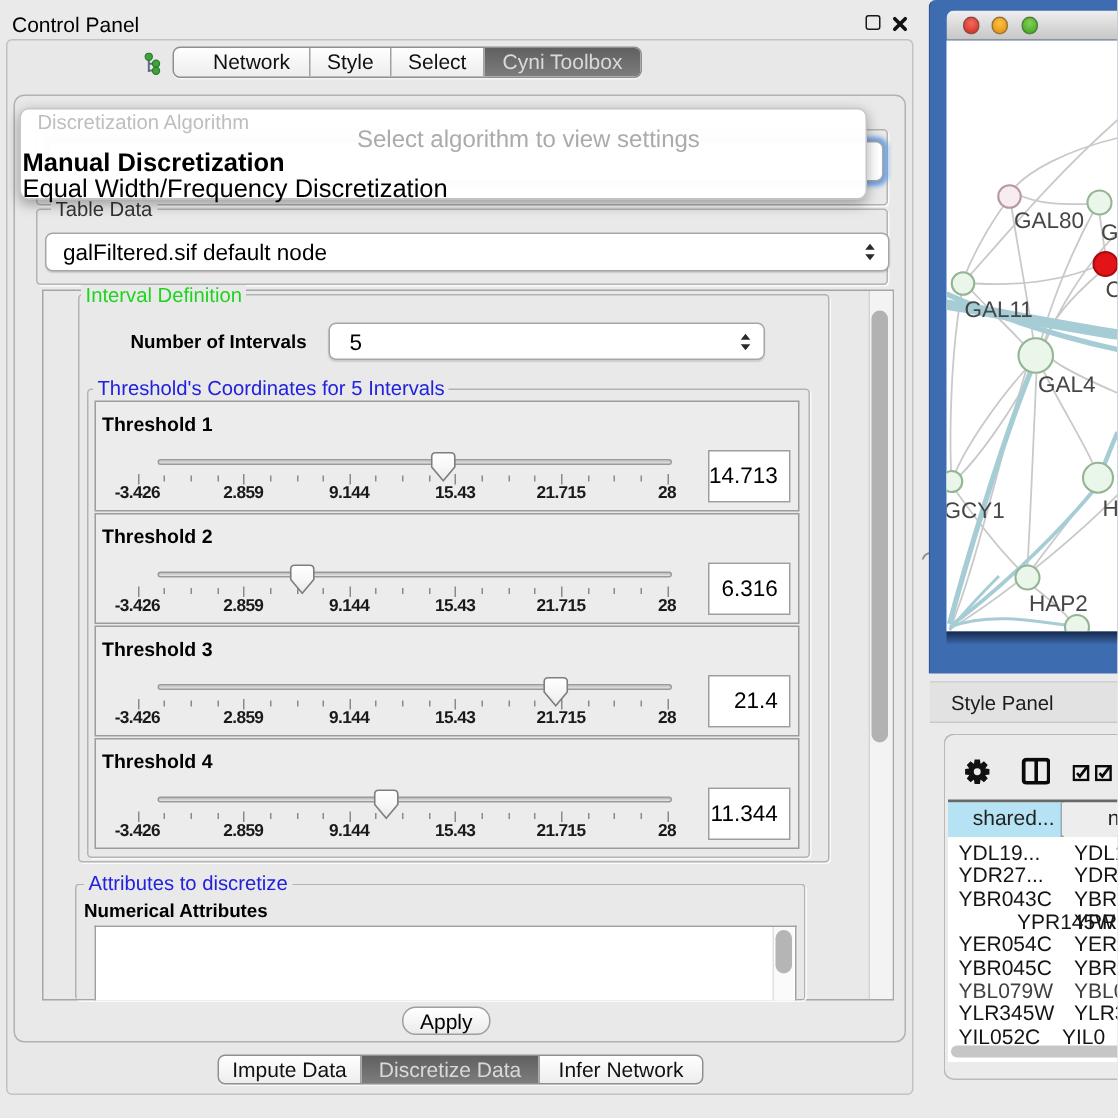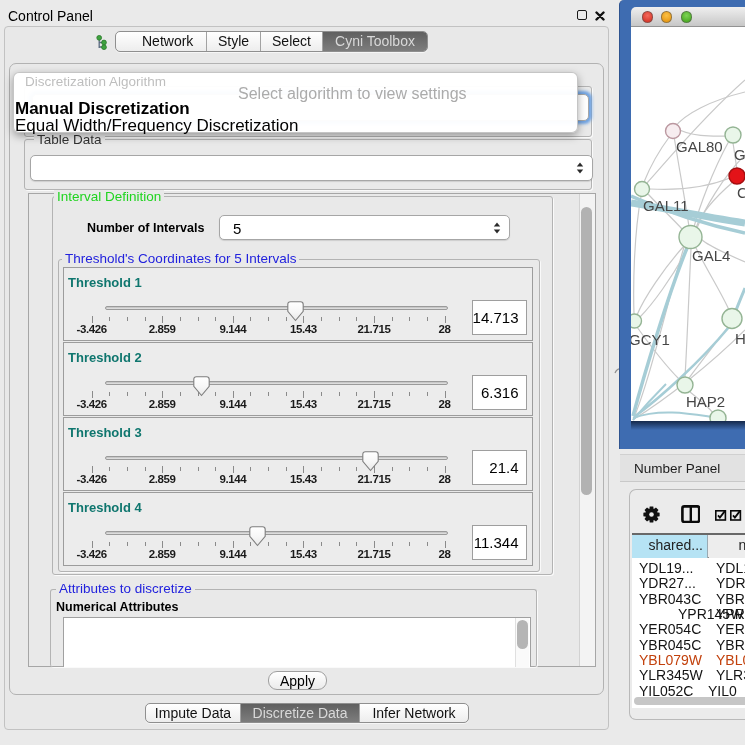--- a/index.html
+++ b/index.html
@@ -7,21 +7,21 @@
 .abs{position:absolute;}
 .grouplab{position:absolute;font-size:13.5px;color:#333;background:#e9e9e9;padding:0 3px;line-height:14px;}
 .gbox{position:absolute;border:1px solid #b3b3b3;border-radius:3px;box-shadow:1px 1px 0 rgba(255,255,255,0.75);}
 .combo{position:absolute;background:#fff;border:1px solid #a6a6a6;border-radius:5px;box-shadow:0 1px 1px rgba(0,0,0,0.12);}
 .combo .ar{position:absolute;right:8px;top:50%;margin-top:-6px;width:8px;height:12px;}
 .seg{display:flex;position:absolute;border:1px solid #8f8f8f;border-radius:5px;overflow:hidden;background:linear-gradient(#ffffff,#ededed);box-shadow:0 1px 0 rgba(255,255,255,.6);}
 .seg div{font-size:14px;color:#111;text-align:center;line-height:19px;border-left:1px solid #a2a2a2;white-space:nowrap;}
 .seg div:first-child{border-left:none;}
 .seg div.on{background:linear-gradient(#606060,#7d7d7d);color:#d9d9d9;}
 .tpanel{position:absolute;left:63px;width:470px;height:74px;background:#ececec;border:1px solid #9c9c9c;}
-.tpanel .tt{position:absolute;left:4px;top:6.5px;font-weight:bold;font-size:13px;color:#0f766e;text-align:right;}
+.tpanel .tt{position:absolute;left:4px;top:6.5px;font-weight:bold;font-size:13px;color:#000000;text-align:right;}
 .track{position:absolute;left:41px;top:37.5px;width:343px;height:4.5px;border-radius:3px;background:linear-gradient(#bdbdbd,#e6e6e6);border:1px solid #9a9a9a;}
 .vbox{position:absolute;left:407.5px;top:32px;width:55px;height:35px;background:#fff;border:1px solid #9e9e9e;font-size:15px;line-height:33px;text-align:right;padding-right:7px;color:#000;}
 .tick{position:absolute;width:1px;background:#8a8a8a;}
 .tlab{position:absolute;font-size:11.5px;font-weight:bold;color:#1a1a1a;width:50px;text-align:center;top:55px;letter-spacing:-0.4px;}
 </style></head><body>
 
 <div class="abs" style="left:8px;top:8px;font-size:14px;color:#000;">Control Panel</div>
 <div class="abs" style="left:577px;top:10px;width:10px;height:10px;border:1.6px solid #1a1a1a;border-radius:2px;"></div>
 <svg class="abs" style="left:594.5px;top:10.5px;" width="10" height="10" viewBox="0 0 10 10">
 <path d="M1.5 1.5 L8.5 8.5 M8.5 1.5 L1.5 8.5" stroke="#111" stroke-width="2.4" stroke-linecap="round"></path>
@@ -38,20 +38,21 @@
 <path d="M3.2 3.5 V13 M3.2 7.5 H7 M3.2 12 H7" stroke="#5a6b80" stroke-width="1.3" fill="none"></path>
 <circle cx="3.2" cy="2.8" r="2.4" fill="#3fa23f" stroke="#2a7a2a" stroke-width="0.8"></circle>
 <circle cx="8" cy="7.5" r="2.4" fill="#3fa23f" stroke="#2a7a2a" stroke-width="0.8"></circle>
 <circle cx="8" cy="12.2" r="2.4" fill="#3fa23f" stroke="#2a7a2a" stroke-width="0.8"></circle>
 </svg>
 <div class="gbox" style="left:24px;top:86px;width:568px;height:51px;"></div>
 <div class="combo" style="left:32px;top:94px;width:557px;height:27px;box-shadow:0 0 3px 2.5px rgba(90,150,225,0.85);"></div>
 <div class="gbox" style="left:24px;top:139px;width:568px;height:51px;"></div>
 <div class="grouplab" style="left:34px;top:133px;">Table Data</div>
 <div class="combo" style="left:30px;top:155px;width:563px;height:26px;">
+<span style="position:absolute;left:11px;top:4px;font-size:15px;color:#000;">galFiltered.sif default node</span>
 <svg class="ar" width="8" height="12" viewBox="0 0 8 12">
       <path d="M4 0.5 L7.2 4.5 H0.8 Z" fill="#2a2a2a"></path>
       <path d="M4 11.5 L0.8 7.5 H7.2 Z" fill="#2a2a2a"></path>
     </svg>
 </div>
 <div class="abs" style="left:28px;top:193px;width:568px;height:474px;background:#e9e9e9;border:1px solid #a6a6a6;"></div>
 <div class="abs" style="left:579px;top:194px;width:16px;height:472px;background:#f3f3f3;border-left:1px solid #d2d2d2;"></div>
 <div class="abs" style="left:581px;top:207px;width:11px;height:288px;background:#b2b2b2;border-radius:6px;"></div>
 <div class="gbox" style="left:52px;top:196px;width:501px;height:379px;"></div>
 <div class="grouplab" style="left:54px;top:190px;color:#1fd41f;">Interval Definition</div>
@@ -310,21 +311,21 @@
 <text x="737" y="198">CY</text>
 <text x="643" y="211">GAL11</text>
 <text x="692" y="261">GAL4</text>
 <text x="629" y="345">GCY1</text>
 <text x="735" y="344">HA</text>
 <text x="686" y="407">HAP2</text>
 </g>
 </svg>
 <div class="abs" style="left:631px;top:421px;width:114px;height:9px;background:linear-gradient(#15284a,rgba(62,108,177,0));"></div>
 <div class="abs" style="left:620px;top:454px;width:125px;height:28px;background:#e2e2e2;border-top:1px solid #d0d0d0;border-bottom:1px solid #c9c9c9;"></div>
-<div class="abs" style="left:634px;top:461px;font-size:13.5px;color:#1c1c1c;">Number Panel</div>
+<div class="abs" style="left:634px;top:461px;font-size:13.5px;color:#1c1c1c;">Style Panel</div>
 <div class="abs" style="left:629px;top:489px;width:116px;height:231px;background:#ebebeb;border:1px solid #b9b9b9;border-radius:7px 0 0 7px;border-right:none;"></div>
 <svg class="abs" style="left:643px;top:505.5px;" width="17" height="17" viewBox="0 0 17 17">
 <path d="M13.99 6.35 L16.61 6.72 L16.61 10.28 L13.99 10.65 L13.91 10.86 L15.49 12.97 L12.97 15.49 L10.86 13.91 L10.65 13.99 L10.28 16.61 L6.72 16.61 L6.35 13.99 L6.14 13.91 L4.03 15.49 L1.51 12.97 L3.09 10.86 L3.01 10.65 L0.39 10.28 L0.39 6.72 L3.01 6.35 L3.09 6.14 L1.51 4.03 L4.03 1.51 L6.14 3.09 L6.35 3.01 L6.72 0.39 L10.28 0.39 L10.65 3.01 L10.86 3.09 L12.97 1.51 L15.49 4.03 L13.91 6.14 Z" fill="#111"></path>
 <circle cx="8.5" cy="8.5" r="2.3" fill="#ebebeb"></circle>
 </svg>
 <svg class="abs" style="left:681px;top:505px;" width="19" height="18" viewBox="0 0 19 18">
 <rect x="1.4" y="1.4" width="16.8" height="15.6" rx="2" fill="none" stroke="#0a0a0a" stroke-width="2.6"></rect>
 <path d="M9.8 1.4 V17" stroke="#0a0a0a" stroke-width="2.4"></path>
 </svg>
 <svg class="abs" style="left:715px;top:509px;" width="12" height="12" viewBox="0 0 12 12">
@@ -358,21 +359,21 @@
     <span style="position:absolute;left:84px;">YPR1</span>
   </div>
 <div class="abs" style="left:632px;top:622.2px;width:113px;height:15.35px;overflow:hidden;font-size:14px;color:#141414;line-height:15.3px;white-space:nowrap;">
     <span style="position:absolute;left:7px;">YER054C</span>
     <span style="position:absolute;left:84px;">YER0</span>
   </div>
 <div class="abs" style="left:632px;top:637.5px;width:113px;height:15.35px;overflow:hidden;font-size:14px;color:#141414;line-height:15.3px;white-space:nowrap;">
     <span style="position:absolute;left:7px;">YBR045C</span>
     <span style="position:absolute;left:84px;">YBR0</span>
   </div>
-<div class="abs" style="left:632px;top:652.9px;width:113px;height:15.35px;overflow:hidden;font-size:14px;color:#c2410c;line-height:15.3px;white-space:nowrap;padding-left:16px;">
+<div class="abs" style="left:632px;top:652.9px;width:113px;height:15.35px;overflow:hidden;font-size:14px;color:#404040;line-height:15.3px;white-space:nowrap;padding-left:16px;">
     <span style="position:absolute;left:7px;">YBL079W</span>
     <span style="position:absolute;left:84px;">YBL0</span>
   </div>
 <div class="abs" style="left:632px;top:668.2px;width:113px;height:15.35px;overflow:hidden;font-size:14px;color:#141414;line-height:15.3px;white-space:nowrap;">
     <span style="position:absolute;left:7px;">YLR345W</span>
     <span style="position:absolute;left:84px;">YLR3</span>
   </div>
 <div class="abs" style="left:632px;top:683.6px;width:113px;height:15.35px;overflow:hidden;font-size:14px;color:#141414;line-height:15.3px;white-space:nowrap;">
     <span style="position:absolute;left:7px;">YIL052C</span>
     <span style="position:absolute;left:76px;">YIL0</span>

